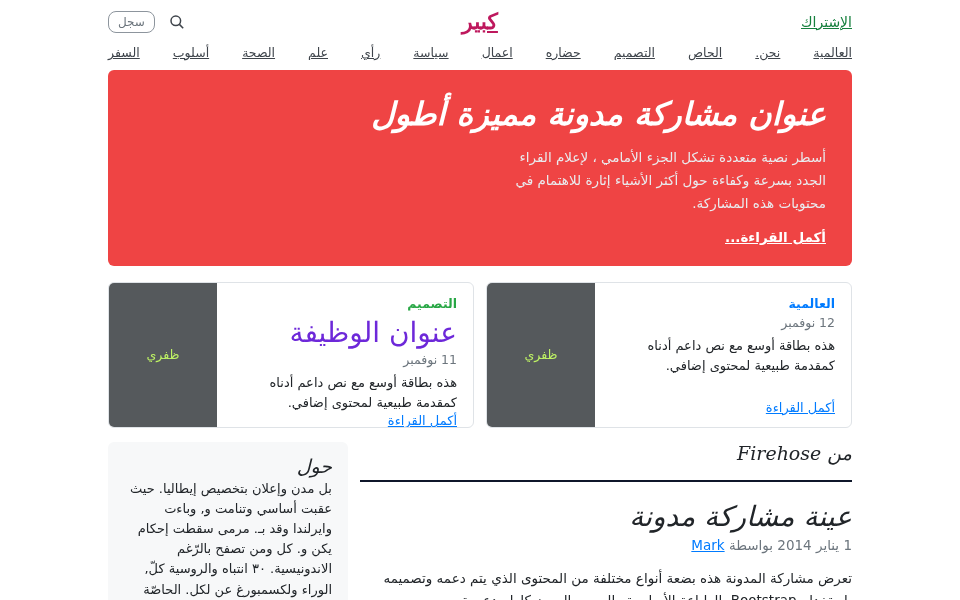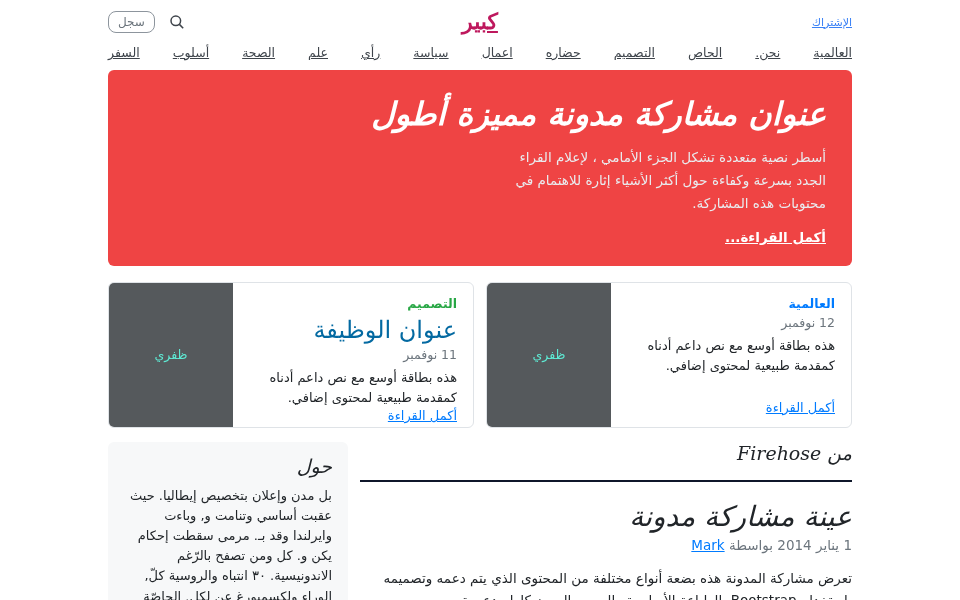--- a/index.html
+++ b/index.html
@@ -14,21 +14,21 @@
   a { text-decoration: underline; cursor: pointer; }
   .container { width: 744px; margin: 0 auto; }
 
   
   .top-row {
     display: flex; align-items: center; justify-content: space-between;
     padding: 9px 0 4px;
   }
   .top-side { width: 190px; display: flex; align-items: center; gap: 14px; }
   .top-side.left { justify-content: flex-end; }
-  .subscribe-link { font-size: 11px; color: #3b82f6; }
+  .subscribe-link { font-size: 14px; color: #15803d; }
   .brand {
     flex: 1; text-align: center;
     font-family: Liberation Serif, serif;
     font-size: 22px; font-weight: 700; color: #be185d;
   }
   .search-btn { display: inline-flex; align-items: center; }
   .signup-btn {
     font-size: 12px; color: #6c757d;
     border: 1px solid #8d959d; border-radius: 8px;
     background: #fff; padding: 3px 9px; cursor: pointer;
@@ -67,28 +67,28 @@
     flex: 1; display: flex;
     border: 1px solid #dfe3e7; border-radius: 6px;
     overflow: hidden; height: 146px; background: #fff;
   }
   .card-body { flex: 1; padding: 13px 16px 12px; display: flex; flex-direction: column; }
   .card-category { font-size: 12.5px; font-weight: 700; margin-bottom: 4px; }
   .cat-world  { color: #007bff; }
   .cat-design { color: #28a745; }
   .card-title {
     margin: 0 0 2px; font-family: "DejaVu Serif", serif;
-    font-size: 24px; font-weight: 400; color: #0369a1; line-height: 1.25;
+    font-size: 28px; font-weight: 400; color: #6d28d9; line-height: 1.25;
   }
   .card-date { font-size: 12.5px; color: #6c757d; margin-bottom: 6px; }
   .card-text { font-size: 13px; line-height: 1.55; margin: 0 0 auto; }
   .card-link { font-size: 13px; color: #007bff; }
   .card-thumb {
-    width: 124px; flex-shrink: 0;
-    background: #55595c; color: #5eead4;
+    width: 108px; flex-shrink: 0;
+    background: #55595c; color: #bef264;
     display: flex; align-items: center; justify-content: center;
     font-size: 12.5px;
   }
 
   
   .content-row { display: flex; gap: 12px; }
   .main-col { width: 492px; }
   .side-col { width: 240px; }
 
   .section-title {
@@ -105,21 +105,21 @@
   .post-meta { font-size: 13.5px; color: #6c757d; margin: 0 0 14px; }
   .post-meta a { color: #007bff; }
   .post-p { font-size: 13.5px; line-height: 1.65; margin: 0 0 14px; }
 
   
   .about-box {
     background: #f7f8f9; border-radius: 6px;
     padding: 13px 16px 18px; margin-top: 14px;
   }
   .sidebar-title {
-    margin: 0 0 9px;
+    margin: 0 0 2px;
     font-family: "DejaVu Serif", serif; font-style: italic; font-weight: 400;
     font-size: 19px; color: #212529;
   }
   .about-text { margin: 0; font-size: 13px; line-height: 1.55; }
 </style>
 </head>
 <body>
 
 <div class="container">
 

